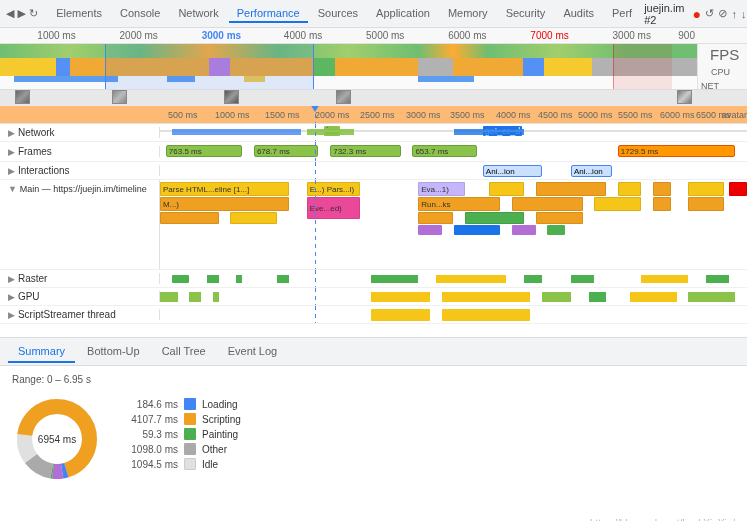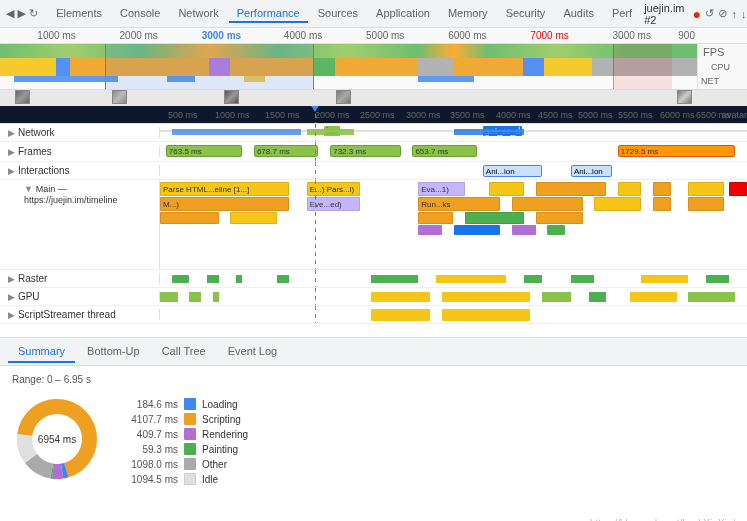--- a/index.html
+++ b/index.html
@@ -86,21 +86,21 @@
       height: 232px;
       display: flex;
       flex-direction: column;
       border-bottom: 1px solid #dadce0;
       overflow: hidden;
     }
 
     
     .ruler-row {
       height: 18px;
-      background: #0f172a;
+      background: #fdba74;
       border-bottom: 1px solid #e0e0e0;
       display: flex;
       align-items: center;
       font-size: 9px;
       color: #666;
       position: relative;
       overflow: hidden;
     }
     .track-row {
       height: 18px;
@@ -346,21 +346,21 @@
     <div style="position:absolute;top:32px;left:0;right:50px;height:6px;">
       <div style="position:absolute;left:2%;width:15%;height:100%;background:#1a73e8;opacity:0.7;"></div>
       <div style="position:absolute;left:24%;width:4%;height:100%;background:#1a73e8;opacity:0.7;"></div>
       <div style="position:absolute;left:35%;width:3%;height:100%;background:#f4b400;opacity:0.7;"></div>
       <div style="position:absolute;left:60%;width:8%;height:100%;background:#1a73e8;opacity:0.7;"></div>
     </div>
 
     <div class="overview-highlight"></div>
 
     <div style="position:absolute;right:0;top:0;bottom:0;width:50px;background:#f8f8f8;border-left:1px solid #e0e0e0;">
-      <div style="font-size:11px;color:#666;padding:2px 5px;">FPS</div>
+      <div style="font-size:15px;color:#666;padding:2px 12px;">FPS</div>
       <div style="font-size:9px;color:#666;padding:2px 13px;">CPU</div>
       <div style="font-size:9px;color:#666;padding:2px 3px;">NET</div>
       <div style="font-size:9px;color:#e00;padding:0 3px;font-weight:bold;">82950</div>
     </div>
 
     <div class="red-region" style="left:82%;width:8%;right:50px;"></div>
   </div>
 </div>
 
 <div class="screenshot-row">
@@ -434,39 +434,39 @@
       <span>Interactions</span>
     </div>
     <div class="track-content">
       <div style="position:absolute;left:55%;width:10%;height:12px;top:3px;background:#c9e0ff;border:1px solid #4285f4;border-radius:2px;font-size:8px;display:flex;align-items:center;padding:0 2px;">Ani...ion</div>
       <div style="position:absolute;left:70%;width:7%;height:12px;top:3px;background:#c9e0ff;border:1px solid #4285f4;border-radius:2px;font-size:8px;display:flex;align-items:center;padding:0 2px;">Ani...ion</div>
       <div class="dashed-line" style="left:155px;"></div>
     </div>
   </div>
 
   <div style="height:90px;border-bottom:1px solid #f0f0f0;display:flex;position:relative;">
-    <div style="width:160px;min-width:160px;padding:3px 4px 0 24px;font-size:10px;color:#333;border-right:1px solid #e0e0e0;overflow:hidden;">
+    <div style="width:160px;min-width:160px;padding:3px 4px 0 8px;font-size:10px;color:#333;border-right:1px solid #e0e0e0;overflow:hidden;">
       <span class="track-expand">▼</span>
       <span style="font-size:9px;">Main — https://juejin.im/timeline</span>
     </div>
     <div style="flex:1;position:relative;overflow:hidden;">
 
       <div class="flame-bar" style="left:0%;width:22%;top:2px;height:14px;background:#f5c518;">Parse HTML...eline [1...]</div>
       <div class="flame-bar" style="left:25%;width:9%;top:2px;height:14px;background:#f5c518;">E...) Pars...l)</div>
       <div class="flame-bar" style="left:44%;width:8%;top:2px;height:14px;background:#c4b5fd;">Eva...1)</div>
 
       <div class="flame-bar" style="left:56%;width:6%;top:2px;height:14px;background:#f5c518;"></div>
       <div class="flame-bar" style="left:64%;width:12%;top:2px;height:14px;background:#f0a020;"></div>
       <div class="flame-bar" style="left:78%;width:4%;top:2px;height:14px;background:#f5c518;"></div>
       <div class="flame-bar" style="left:84%;width:3%;top:2px;height:14px;background:#f0a020;"></div>
       <div class="flame-bar" style="left:90%;width:6%;top:2px;height:14px;background:#f5c518;"></div>
       <div class="flame-bar" style="left:97%;width:3%;top:2px;height:14px;background:#e00;"></div>
 
       <div class="flame-bar" style="left:0%;width:22%;top:17px;height:14px;background:#f0a020;">M...)</div>
-      <div class="flame-bar" style="left:25%;width:9%;top:17px;height:14px;background:#c4b5fd;">Eve...ed)</div>
+      <div class="flame-bar" style="left:25%;width:9%;top:17px;height:22px;background:#ec4899;">Eve...ed)</div>
       <div class="flame-bar" style="left:44%;width:14%;top:17px;height:14px;background:#f0a020;">Run...ks</div>
       <div class="flame-bar" style="left:60%;width:12%;top:17px;height:14px;background:#f0a020;"></div>
       <div class="flame-bar" style="left:74%;width:8%;top:17px;height:14px;background:#f5c518;"></div>
       <div class="flame-bar" style="left:84%;width:3%;top:17px;height:14px;background:#f0a020;"></div>
       <div class="flame-bar" style="left:90%;width:6%;top:17px;height:14px;background:#f0a020;"></div>
 
       <div class="flame-bar" style="left:0%;width:10%;top:32px;height:12px;background:#f0a020;"></div>
       <div class="flame-bar" style="left:12%;width:8%;top:32px;height:12px;background:#f5c518;"></div>
       <div class="flame-bar" style="left:44%;width:6%;top:32px;height:12px;background:#f0a020;"></div>
       <div class="flame-bar" style="left:52%;width:10%;top:32px;height:12px;background:#4caf50;"></div>
@@ -567,25 +567,20 @@
       <span class="legend-ms">184.6 ms</span>
       <span class="legend-box" style="background:#4285f4;"></span>
       <span class="legend-label">Loading</span>
     </div>
     <div class="legend-row">
       <span class="legend-ms">4107.7 ms</span>
       <span class="legend-box" style="background:#f0a020;"></span>
       <span class="legend-label">Scripting</span>
     </div>
     <div class="legend-row">
-      <span class="legend-ms">409.7 ms</span>
-      <span class="legend-box" style="background:#b36ed6;"></span>
-      <span class="legend-label">Rendering</span>
-    </div>
-    <div class="legend-row">
       <span class="legend-ms">59.3 ms</span>
       <span class="legend-box" style="background:#4caf50;"></span>
       <span class="legend-label">Painting</span>
     </div>
     <div class="legend-row">
       <span class="legend-ms">1098.0 ms</span>
       <span class="legend-box" style="background:#aaaaaa;"></span>
       <span class="legend-label">Other</span>
     </div>
     <div class="legend-row">

